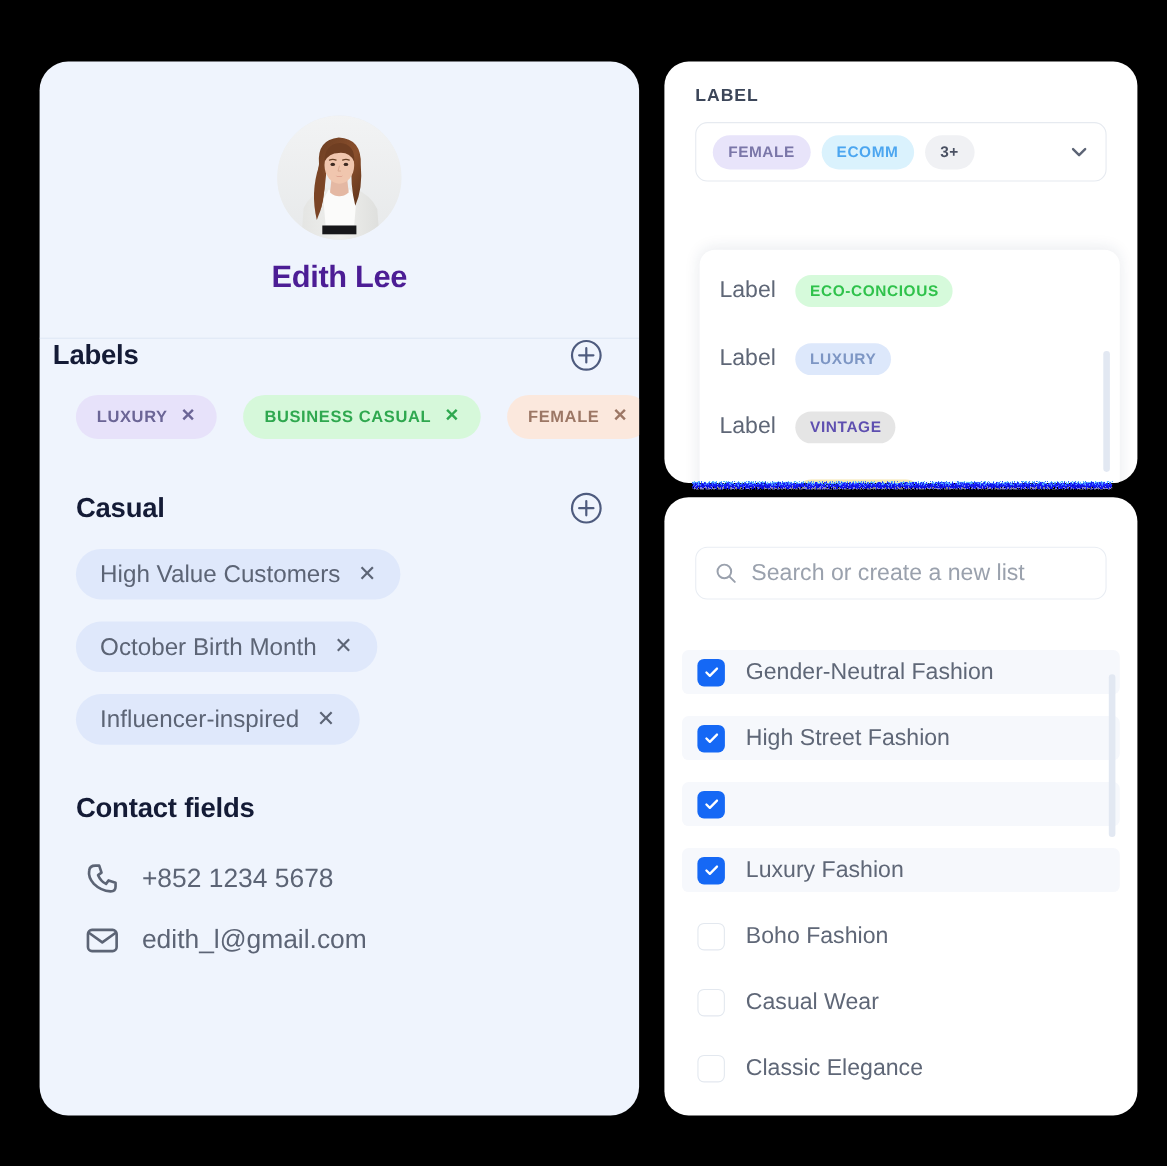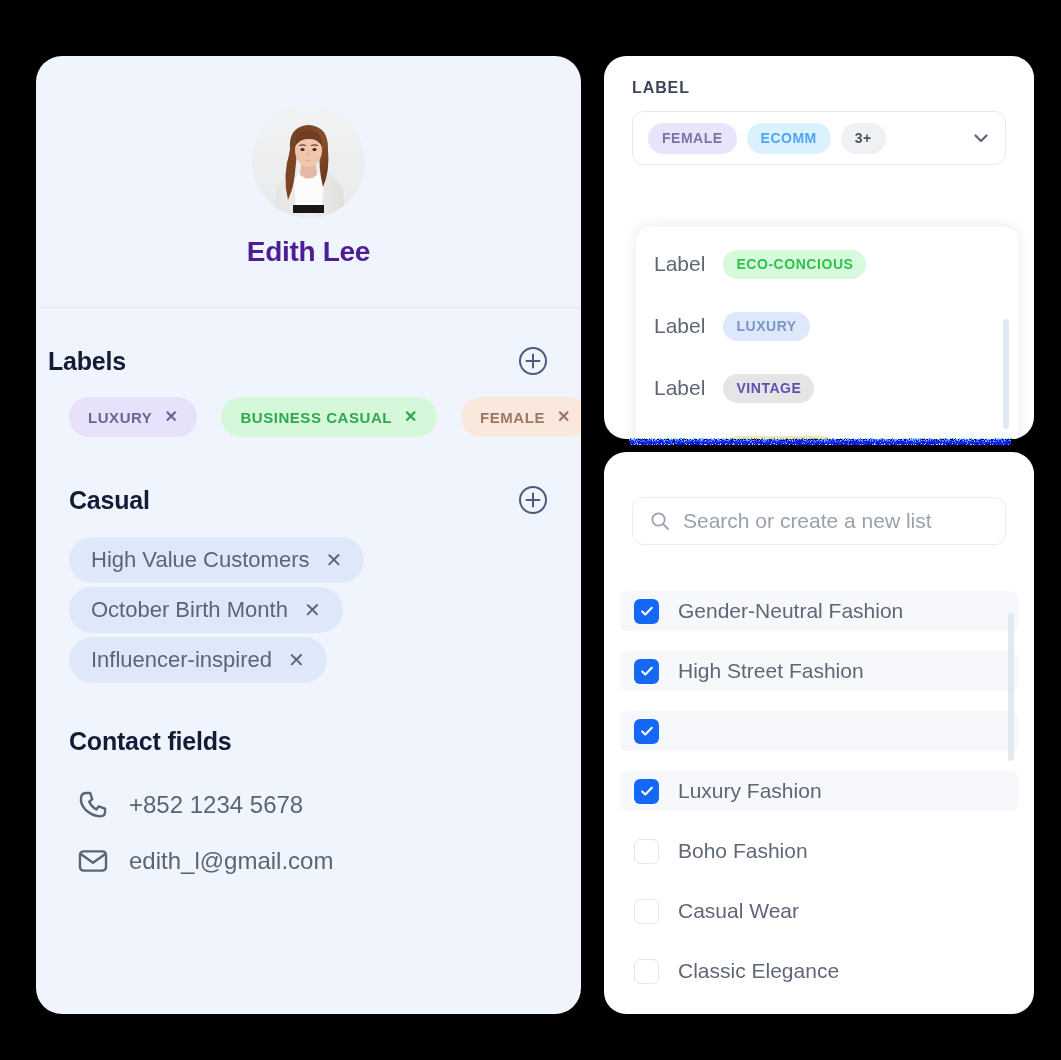--- a/index.html
+++ b/index.html
@@ -101,21 +101,21 @@
     font-size: 16px;
     font-weight: bold;
     line-height: 1;
   }
 
   .lists-wrap {
     padding-left: 33px;
     margin-top: 22px;
     display: flex;
     flex-direction: column;
-    gap: 4px;
+    gap: 20px;
     align-items: flex-start;
   }
   .list-chip {
     display: inline-flex;
     align-items: center;
     gap: 16px;
     height: 46px;
     padding: 0 22px;
     border-radius: 23px;
     background: #dfe8fb;
@@ -343,21 +343,21 @@
           <path d="M59.5 40.5 Q62.5 39.2 65.5 40.5" stroke="#6a4429" stroke-width="1.2" fill="none" stroke-linecap="round"></path>
 
           <path d="M56.5 46 L55.3 50.5 L57.6 50.5" stroke="#d9a88f" stroke-width="0.9" fill="none" stroke-linecap="round"></path>
           <path d="M53 54.5 Q56.5 56.5 60 54.5 Q56.5 57.5 53 54.5 Z" fill="#cf8476"></path>
         </g>
       </svg>
     </div>
     <div class="profile-name">Edith Lee</div>
   </div>
 
-  <div class="section-head" style="margin-top:38px;padding-left:12px;">
+  <div class="section-head" style="padding-left:12px;">
     <div class="section-title">Labels</div>
     <svg class="plus-btn" viewBox="0 0 30 30" xmlns="http://www.w3.org/2000/svg">
       <circle cx="15" cy="15" r="13" fill="none" stroke="#4e5b7e" stroke-width="2"></circle>
       <path d="M15 8.5 V21.5 M8.5 15 H21.5" stroke="#4e5b7e" stroke-width="2" stroke-linecap="round"></path>
     </svg>
   </div>
 
   <div class="labels-row">
     <span class="label-chip" style="background:#e7e2fa;color:#6b6596;">
       <span>LUXURY</span>

